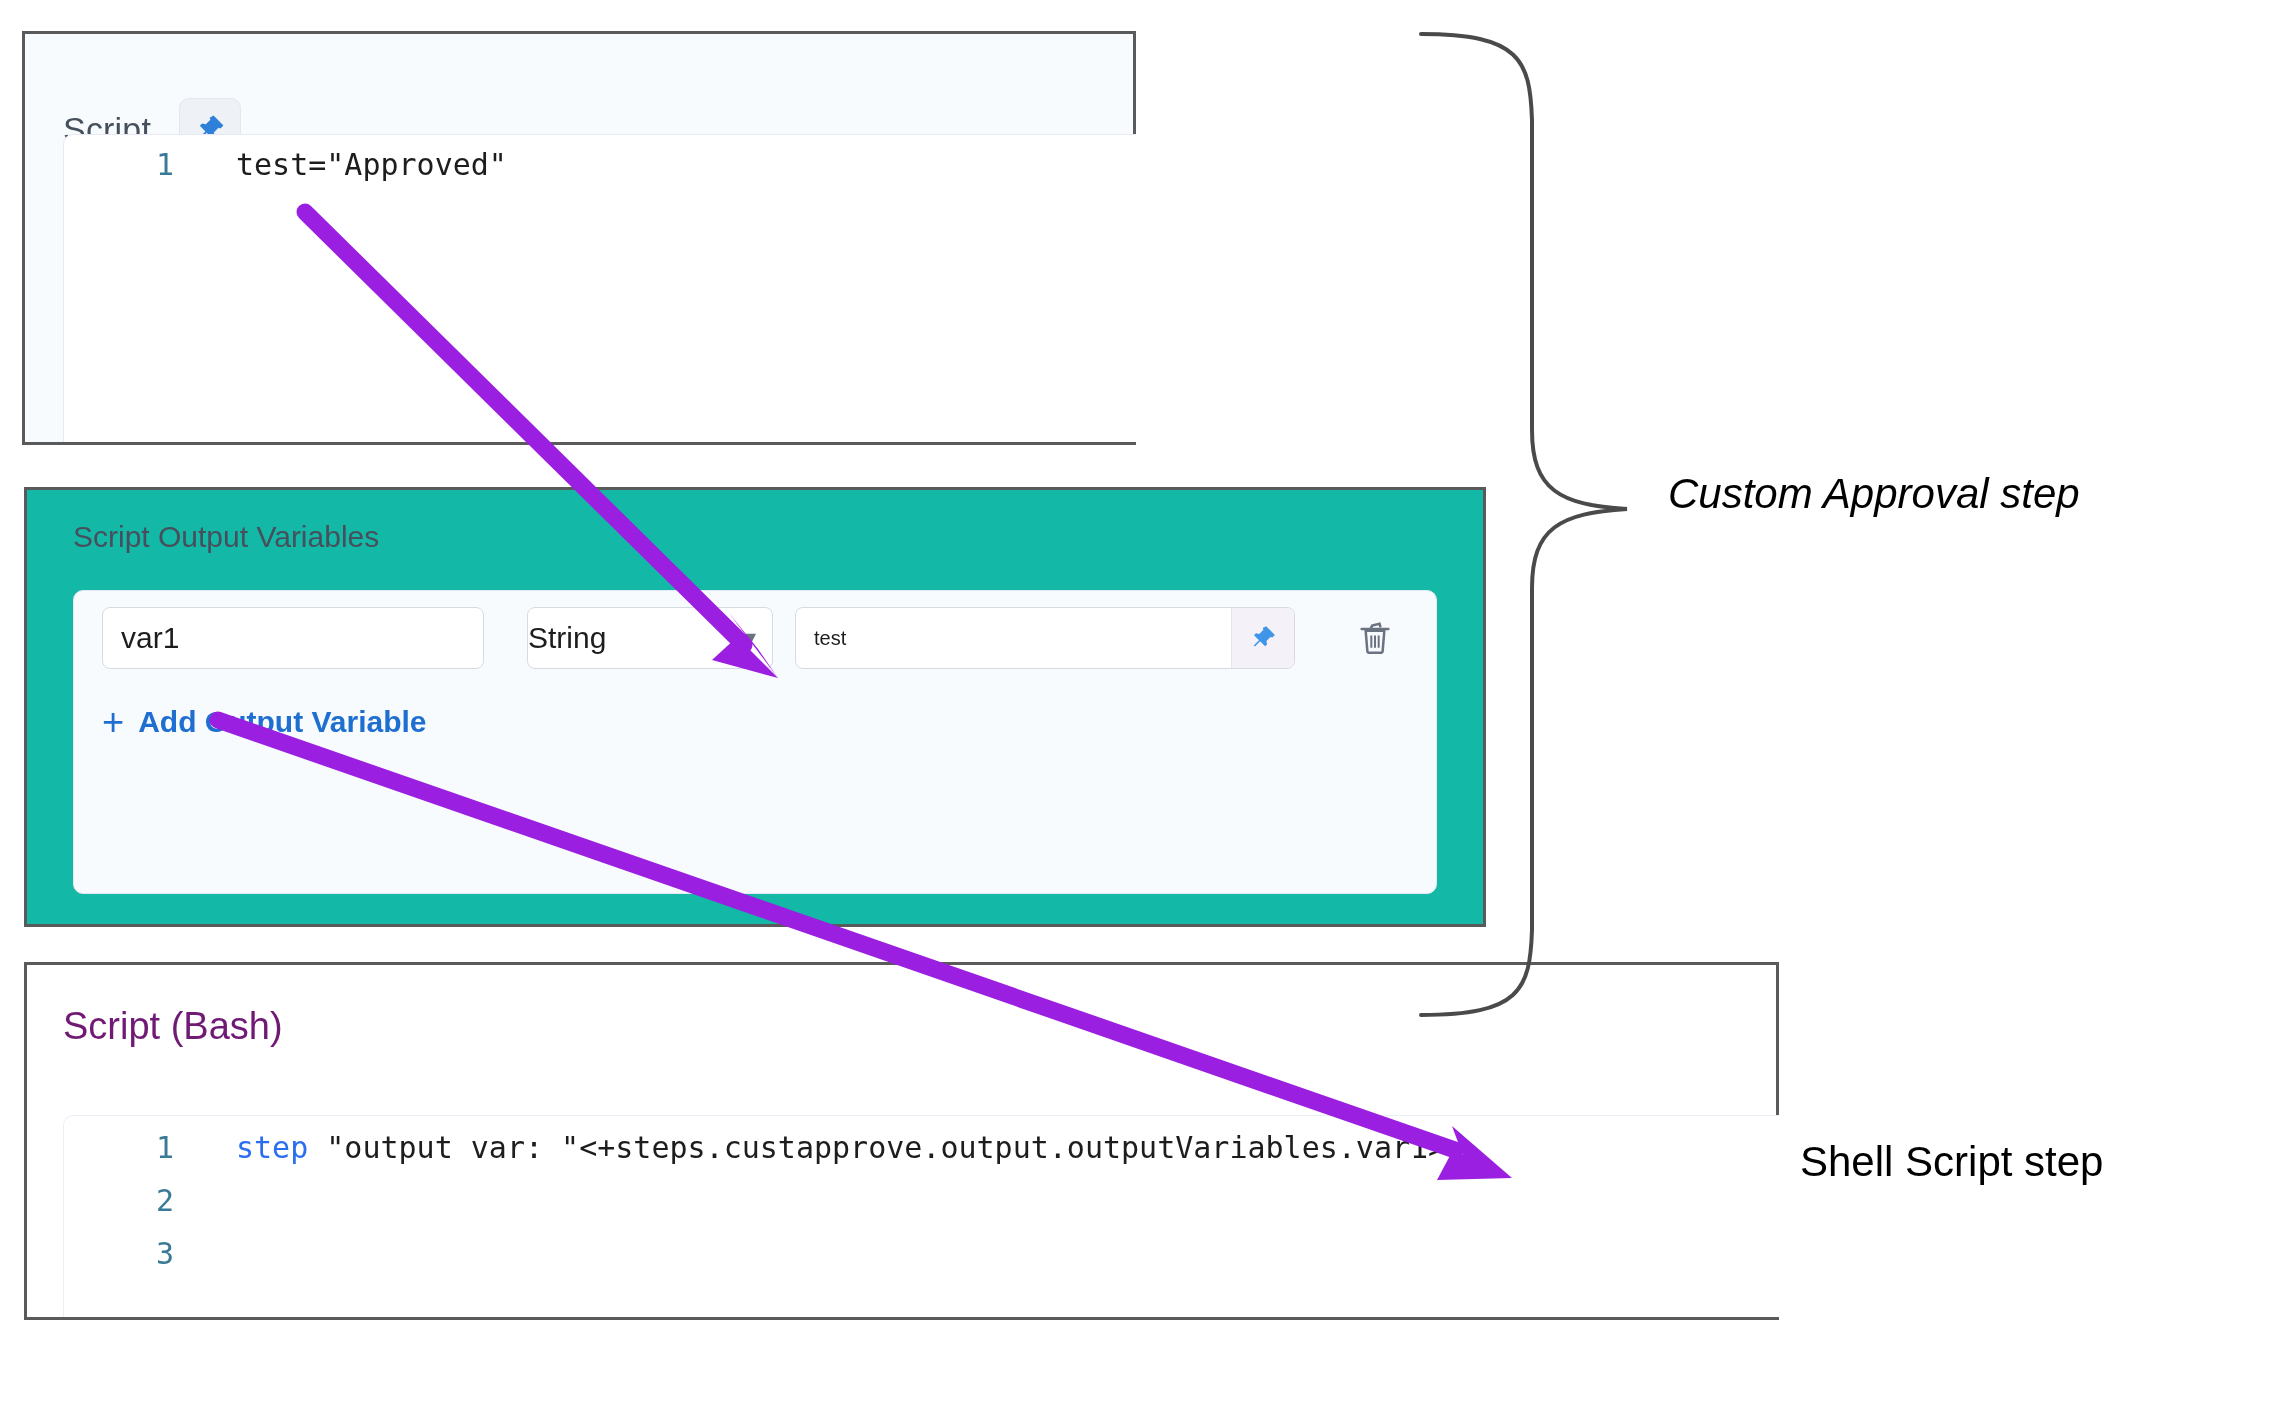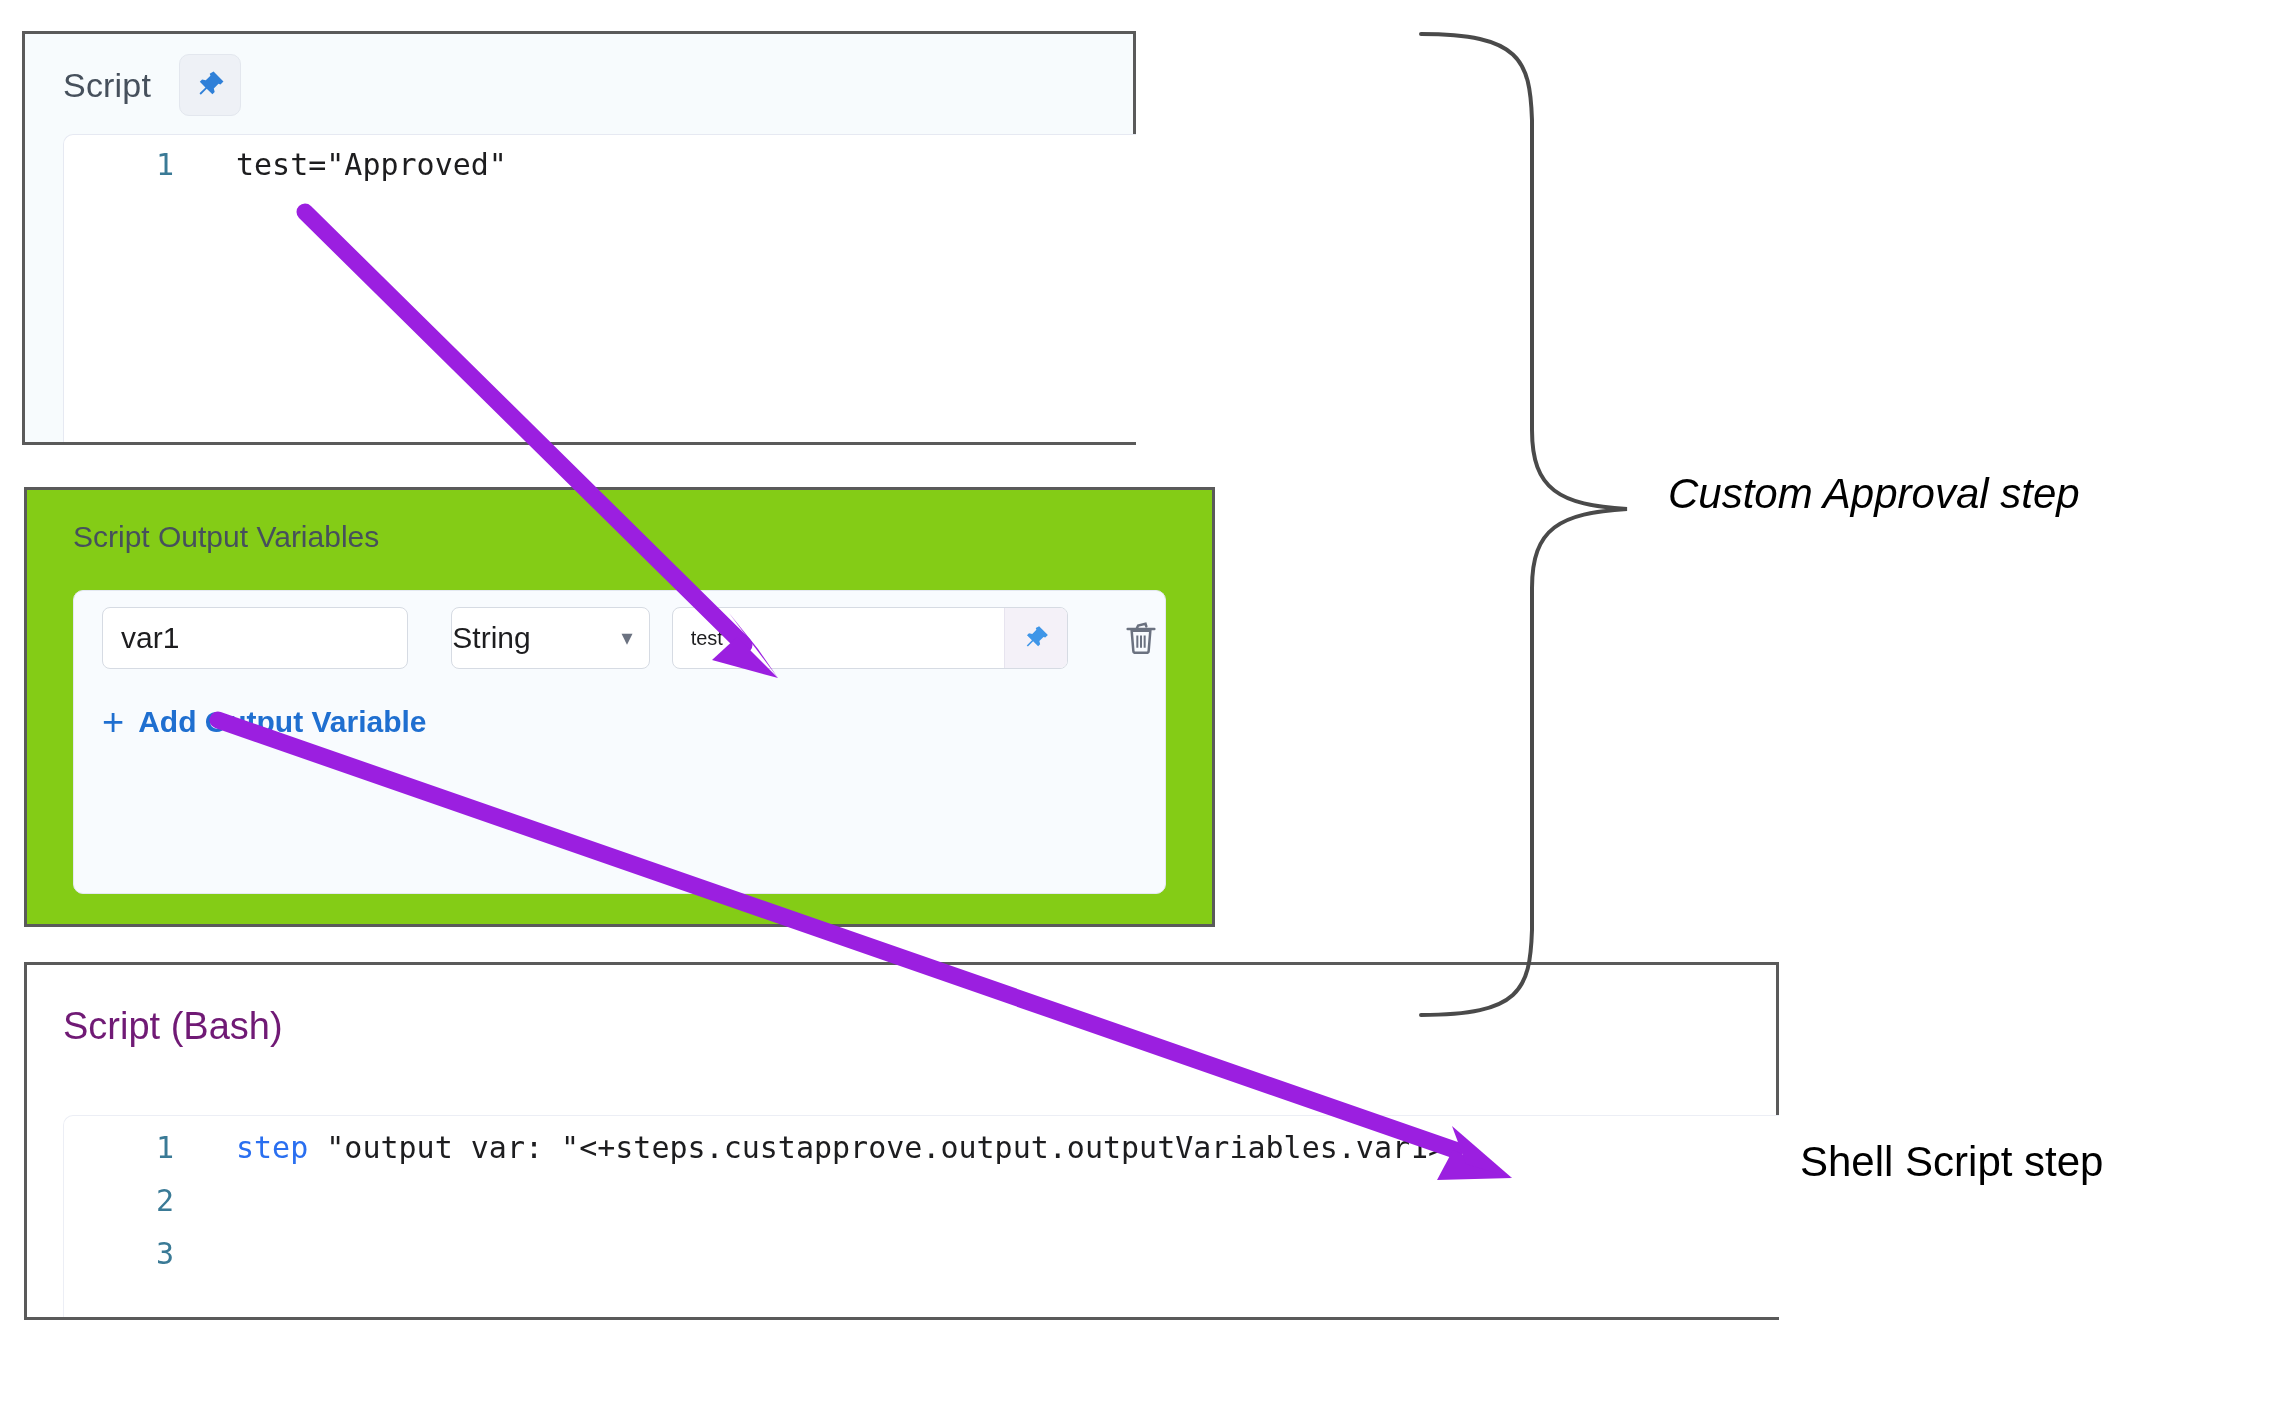--- a/index.html
+++ b/index.html
@@ -31,20 +31,21 @@
     height: 414px;
     background: #f7fbfd;
   }
   .script-header {
     display: flex;
     align-items: center;
     gap: 28px;
     padding: 24px 0 0 38px;
     height: 78px;
     box-sizing: border-box;
+    margin-top: 44px;
   }
   .script-title {
     font-size: 34px;
     color: #46505c;
     letter-spacing: .2px;
   }
   .pin-button {
     width: 62px;
     height: 62px;
     border-radius: 10px;
@@ -89,23 +90,23 @@
     color: #1d1d1f;
     white-space: pre;
   }
   .code-line .kw { color: #2a6ff0; }
   #panel-script .code-line { margin-top: 12px; }
 
   
   #panel-output {
     left: 24px;
     top: 487px;
-    width: 1191px;
+    width: 1462px;
     height: 440px;
-    background: #84cc16;
+    background: #14b8a6;
   }
   .sov-title {
     font-size: 30px;
     color: #46505c;
     padding: 30px 0 0 46px;
   }
   .sov-box {
     position: absolute;
     left: 46px;
     top: 100px;

